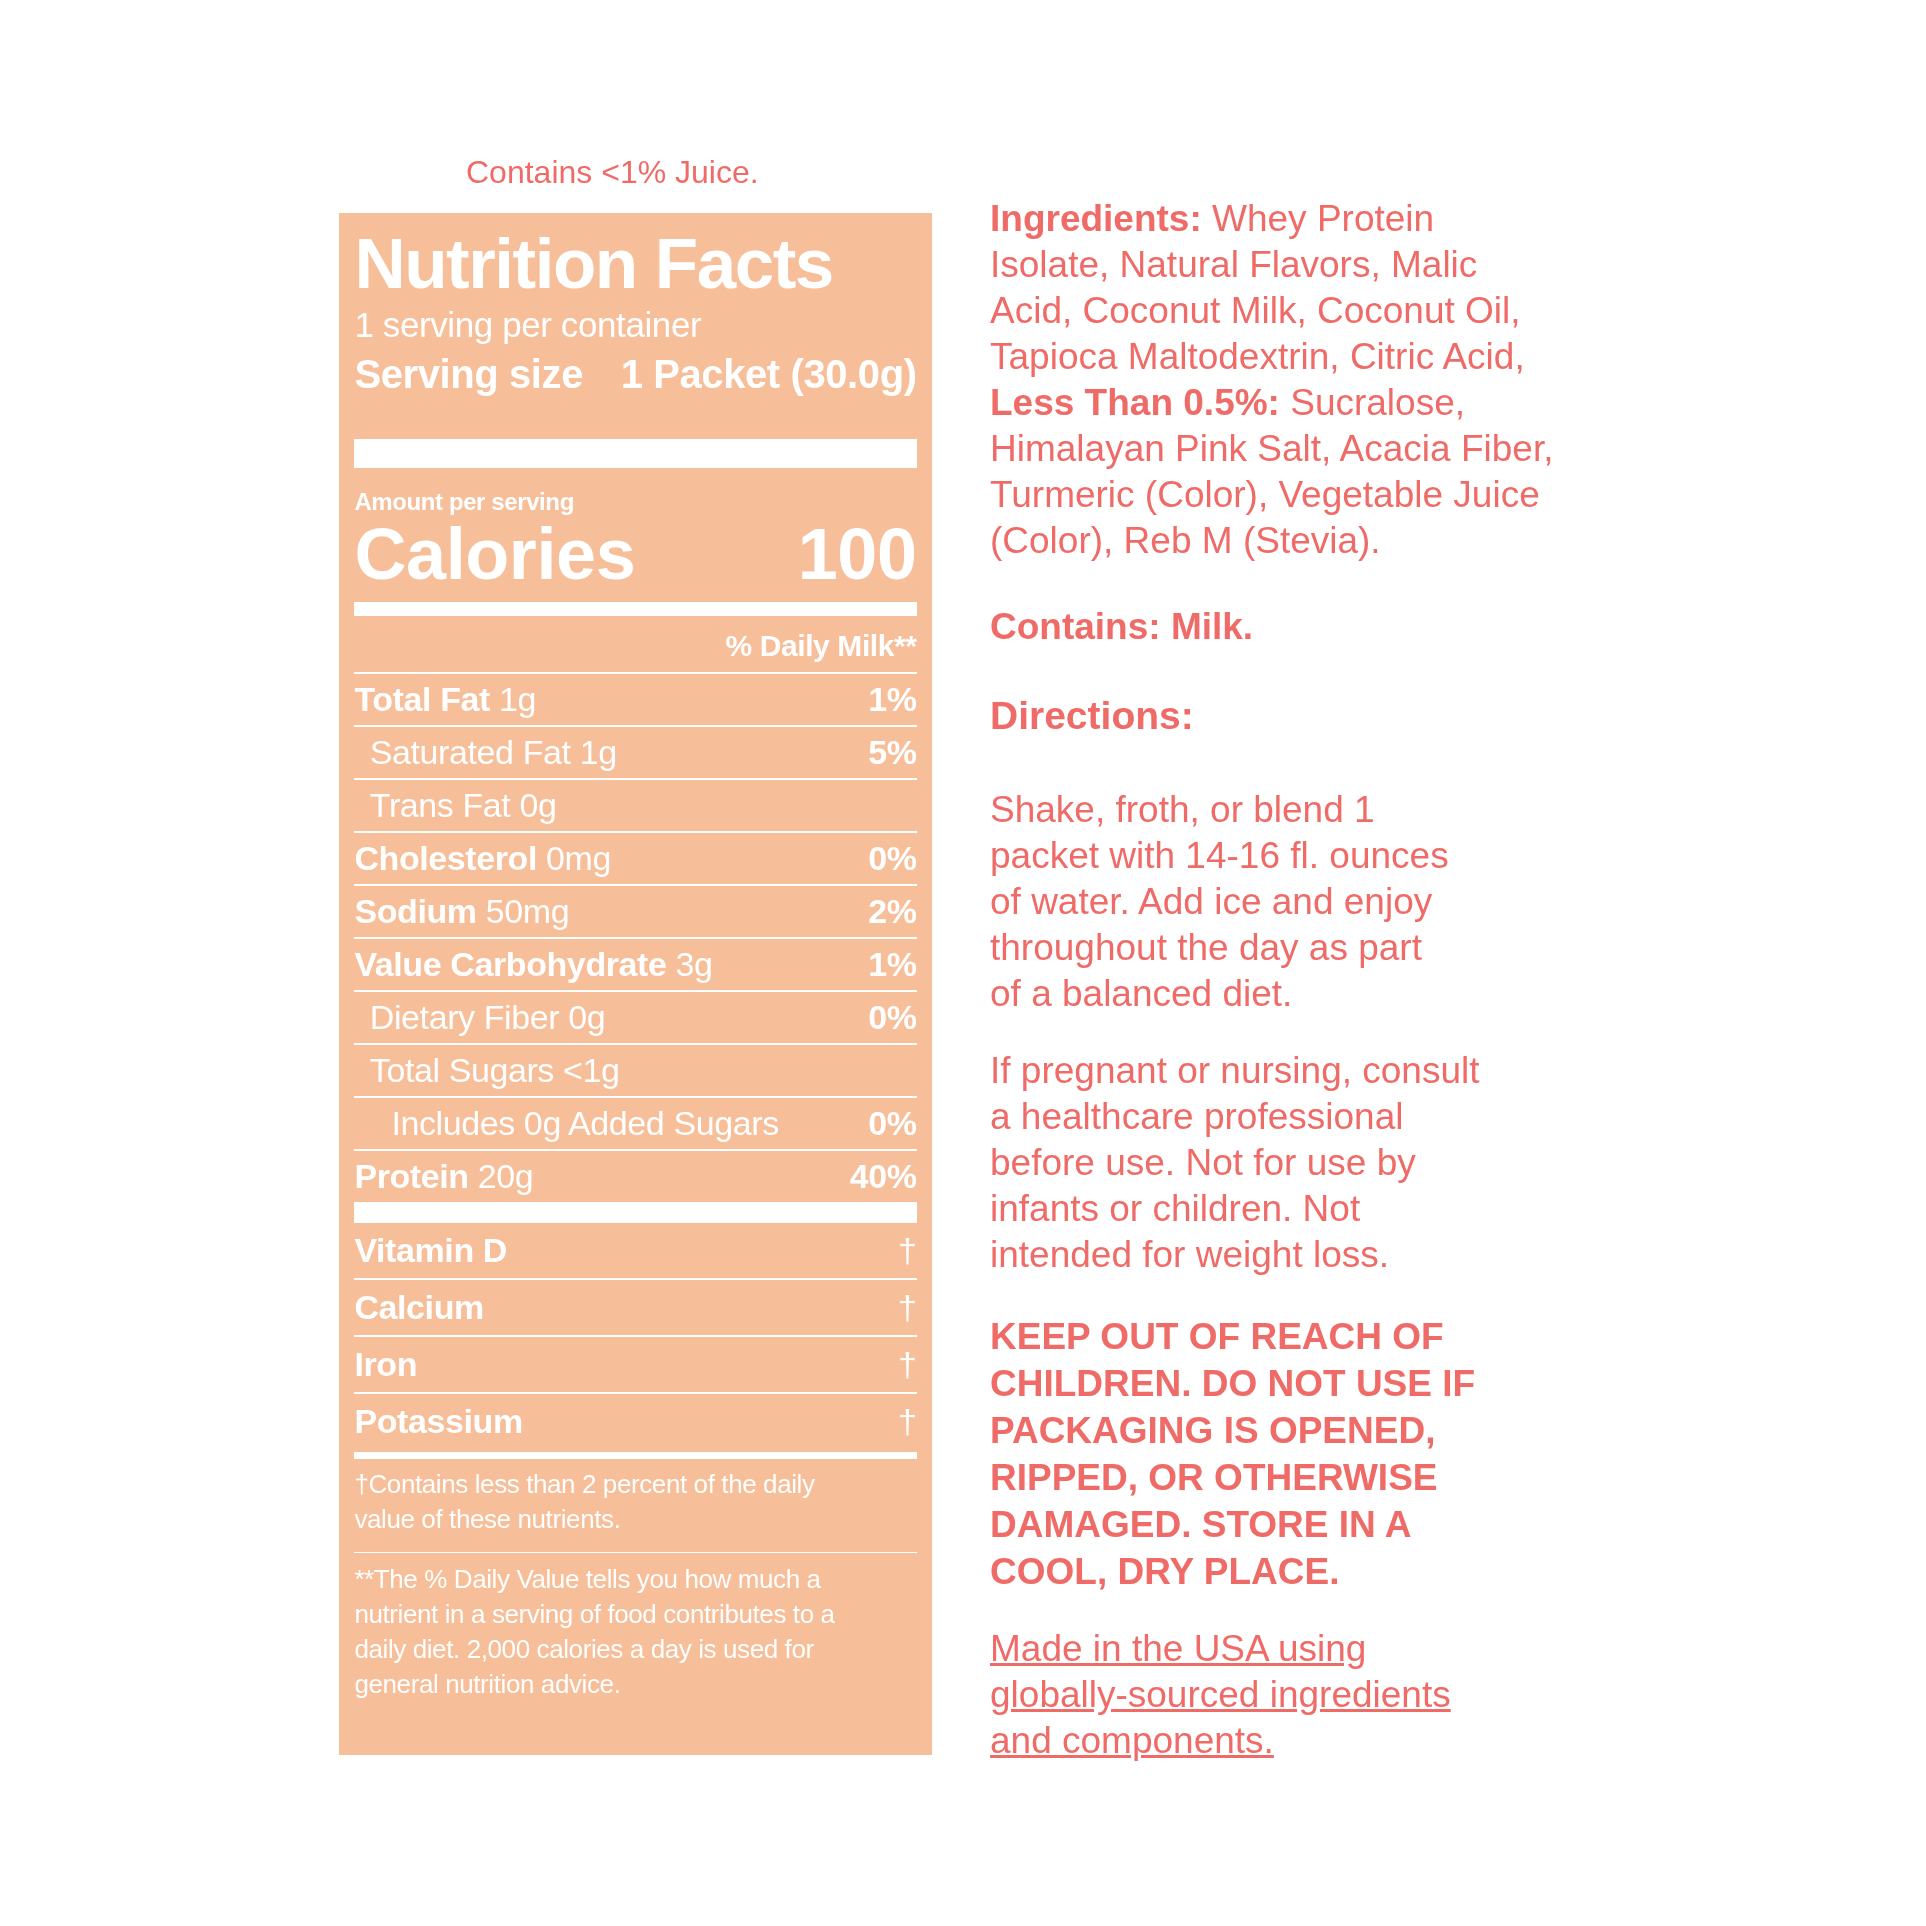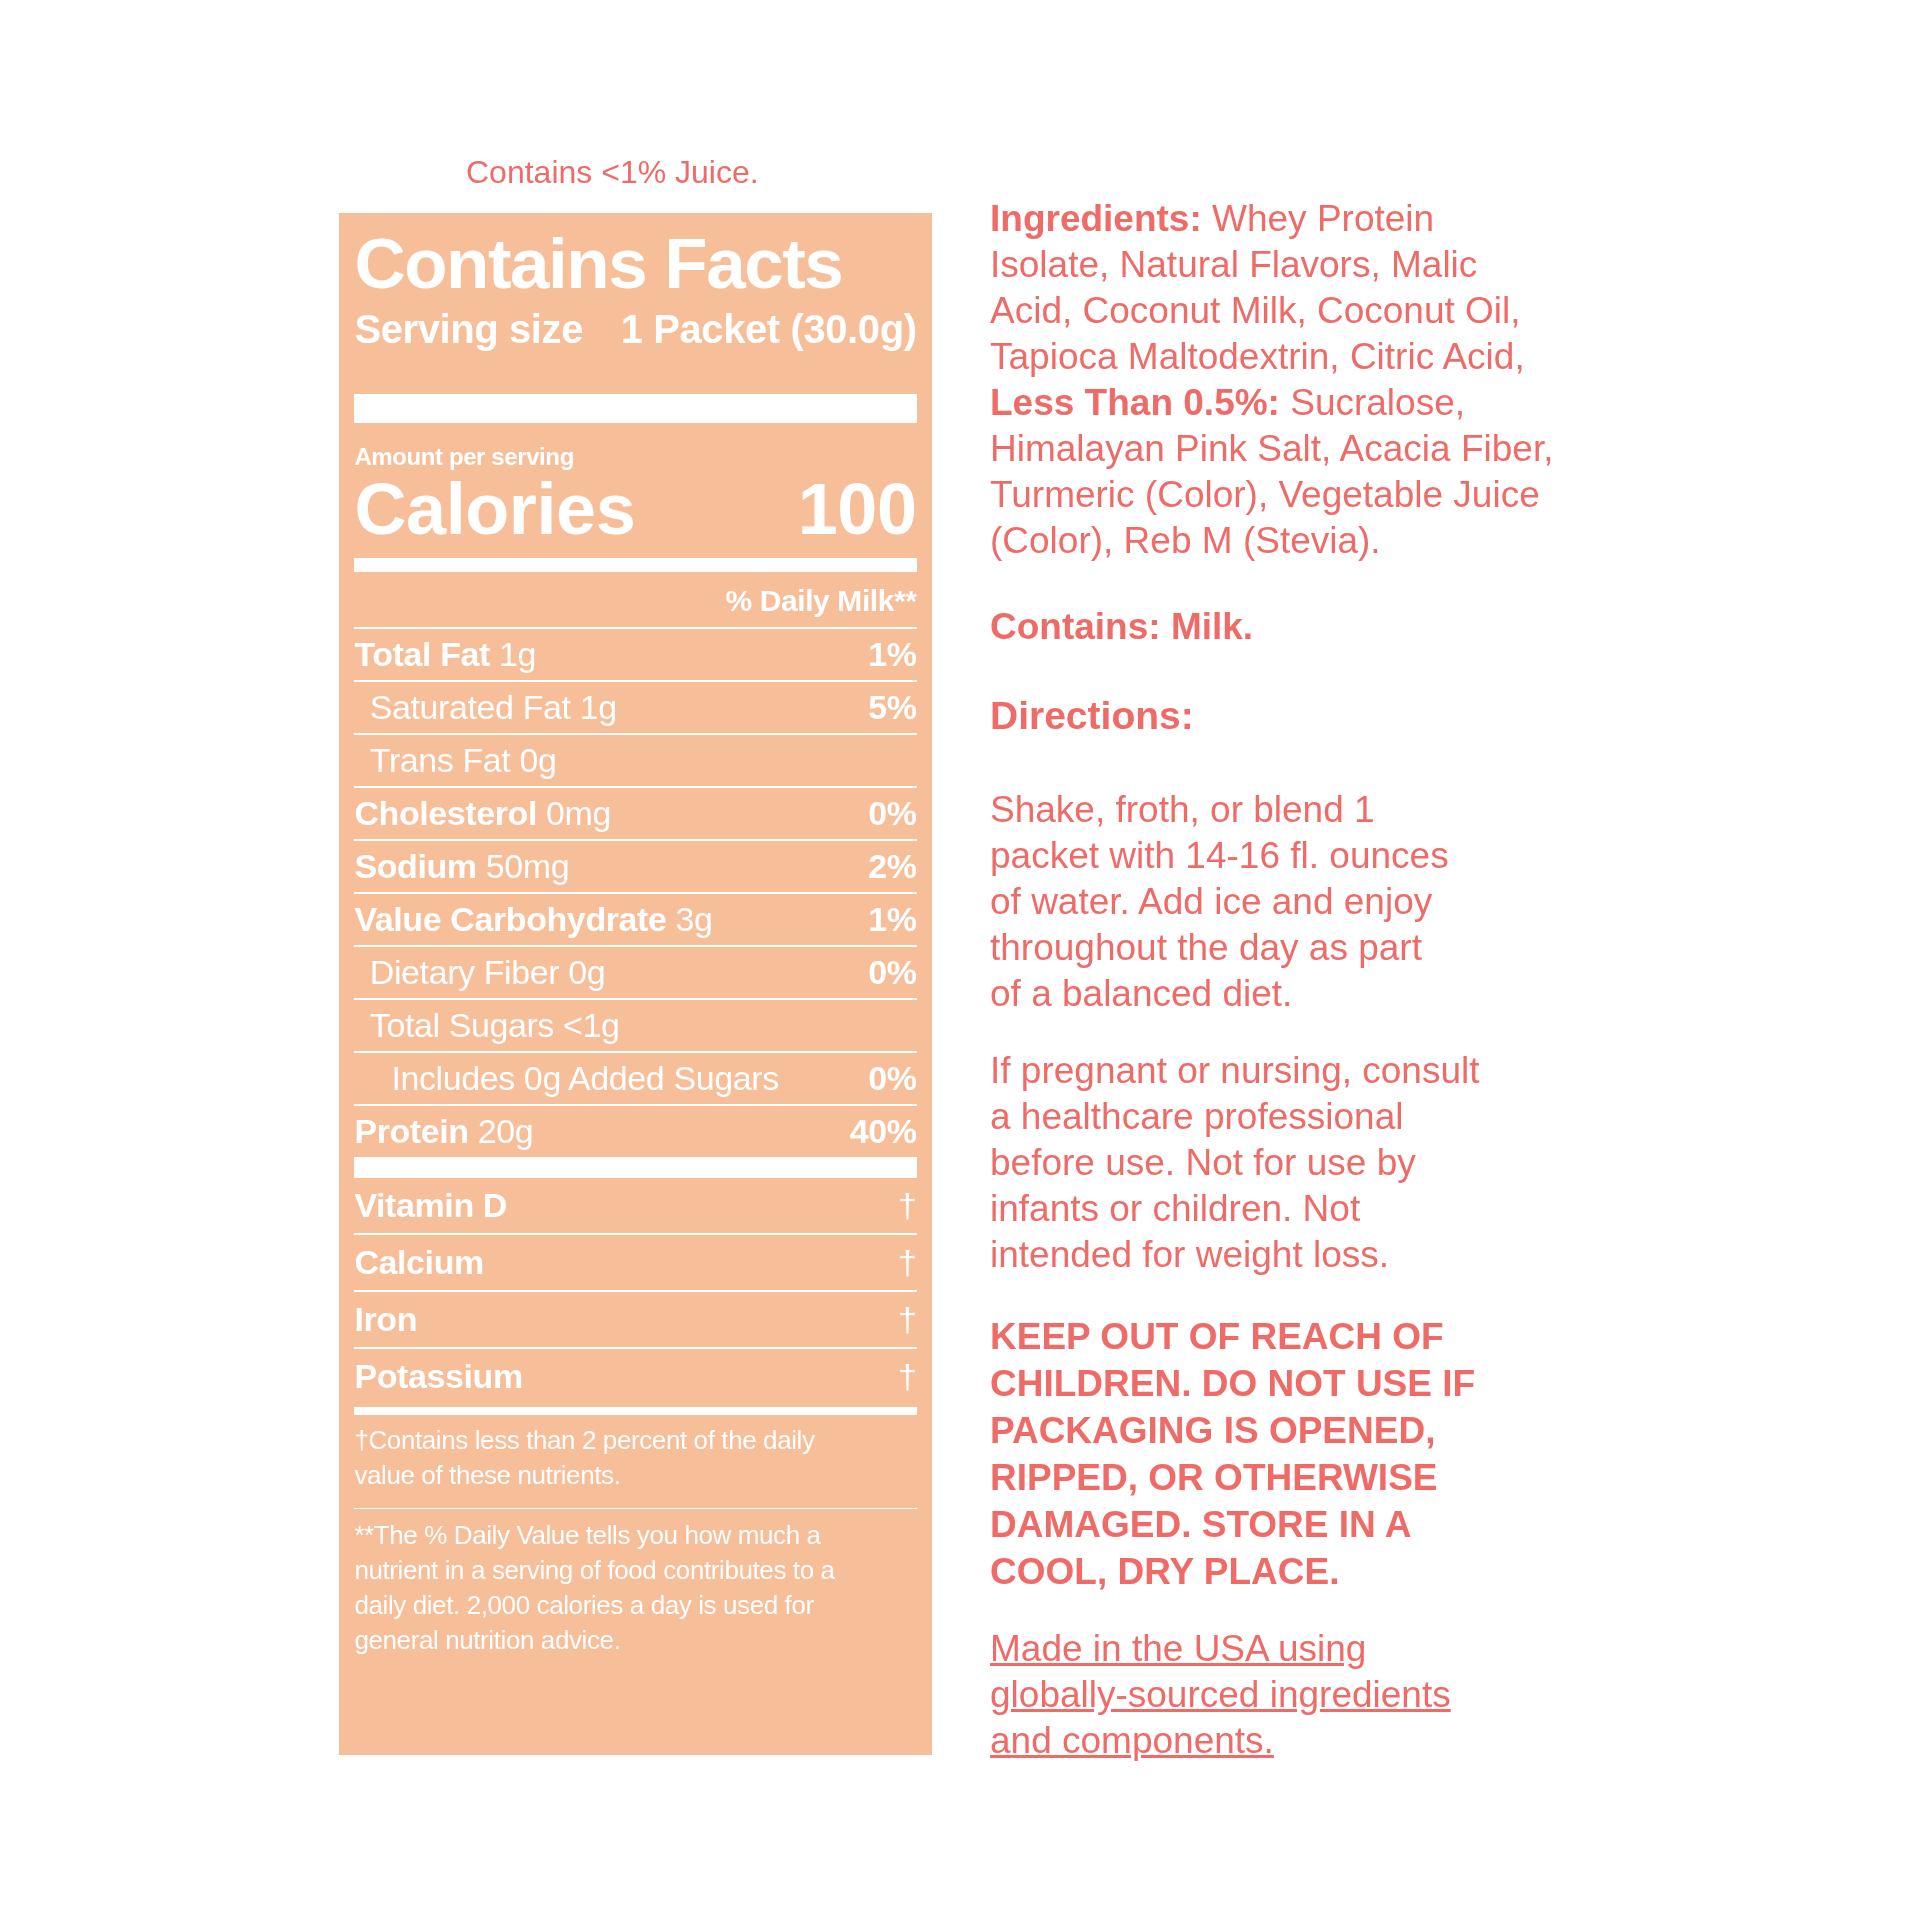--- a/index.html
+++ b/index.html
@@ -61,21 +61,22 @@
   .r-p2{margin-top:31px;}
   .r-warn{margin-top:35px;font-weight:bold;line-height:47px;}
   .r-made{margin-top:31px;text-decoration:underline;}
 </style>
 </head>
 <body>
 
 <div class="top-note">Contains &lt;1% Juice.</div>
 
 <div class="panel">
-  <div class="title">Contains Facts</div>
+  <div class="title">Nutrition Facts</div>
+  <div class="spc">1 serving per container</div>
   <div class="ssrow">
     <span>Serving size</span>
     <span>1 Packet (30.0g)</span>
   </div>
   <div class="bar1"></div>
   <div class="aps">Amount per serving</div>
   <div class="calrow">
     <span>Calories</span>
     <span>100</span>
   </div>

